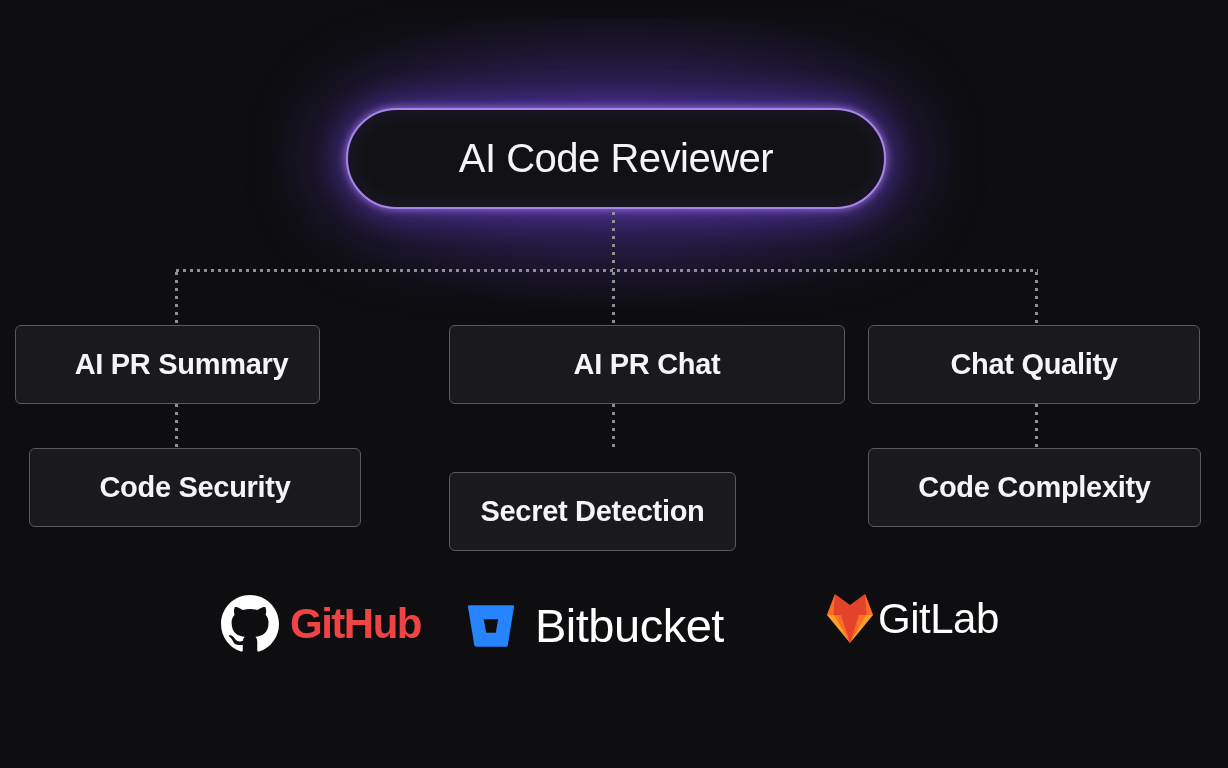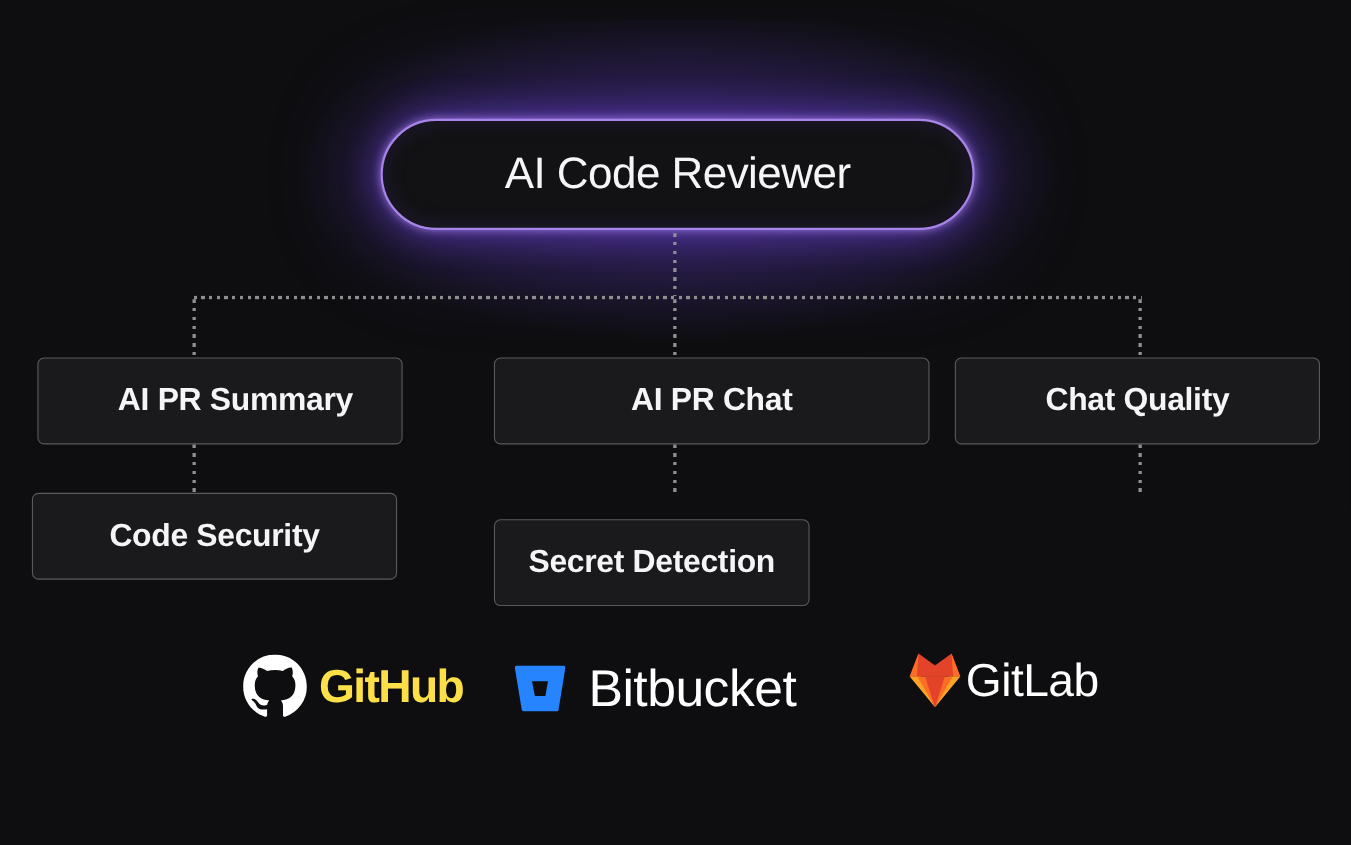--- a/index.html
+++ b/index.html
@@ -62,34 +62,34 @@
   .feature-box{
     position:absolute;height:79px;
     background:var(--box-bg);
     border:1.5px solid var(--box-border);
     border-radius:6px;
     display:flex;align-items:center;justify-content:center;
   }
   .feature-box span{
     color:var(--text);font-size:29px;font-weight:600;letter-spacing:-0.3px;
   }
-  .b1{left:34px;top:325px;width:332px;padding-left:28px;}
+  .b1{left:15px;top:325px;width:305px;padding-left:28px;}
   .b2{left:449px;top:325px;width:396px;}
   .b3{left:868px;top:325px;width:332px;}
   .b4{left:29px;top:448px;width:332px;}
   .b5{left:449px;top:472px;width:287px;}
   .b6{left:868px;top:448px;width:333px;}
   .logo-group{
     position:absolute;display:flex;align-items:center;
   }
   .logo-github{left:221px;top:595px;gap:11px;}
   .logo-bitbucket{left:468px;top:598px;gap:21px;}
   .logo-gitlab{left:822px;top:593px;}
   .logo-github .wordmark{
-    color:#fde047;font-size:42px;font-weight:800;letter-spacing:-1.5px;
+    color:#ef4444;font-size:42px;font-weight:800;letter-spacing:-1.5px;
   }
   .logo-bitbucket .wordmark{
     color:#ffffff;font-size:47px;font-weight:400;letter-spacing:-0.5px;
   }
   .logo-gitlab .wordmark{
     color:#ffffff;font-size:42px;font-weight:400;letter-spacing:-0.5px;
   }
   .icon{display:block;}
 </style>
 </head>
@@ -121,20 +121,23 @@
   <div class="feature-box b3">
     <span>Chat Quality</span>
   </div>
 
   <div class="feature-box b4">
     <span>Code Security</span>
   </div>
   <div class="feature-box b5">
     <span>Secret Detection</span>
   </div>
+  <div class="feature-box b6">
+    <span>Code Complexity</span>
+  </div>
 
   <div class="logo-group logo-github">
     <svg class="icon" width="58" height="58" viewBox="0 0 16 16" aria-hidden="true">
       <path fill="#ffffff" fill-rule="evenodd" d="M8 0C3.58 0 0 3.58 0 8c0 3.54 2.29 6.53 5.47 7.59.4.07.55-.17.55-.38 0-.19-.01-.82-.01-1.49-2.01.37-2.53-.49-2.69-.94-.09-.23-.48-.94-.82-1.13-.28-.15-.68-.52-.01-.53.63-.01 1.08.58 1.23.82.72 1.21 1.87.87 2.33.66.07-.52.28-.87.51-1.07-1.78-.2-3.64-.89-3.64-3.95 0-.87.31-1.59.82-2.15-.08-.2-.36-1.02.08-2.12 0 0 .67-.21 2.2.82.64-.18 1.32-.27 2-.27s1.36.09 2 .27c1.53-1.04 2.2-.82 2.2-.82.44 1.1.16 1.92.08 2.12.51.56.82 1.27.82 2.15 0 3.07-1.87 3.75-3.65 3.95.29.25.54.73.54 1.48 0 1.07-.01 1.93-.01 2.2 0 .21.15.46.55.38A8.01 8.01 0 0 0 16 8c0-4.42-3.58-8-8-8z"></path>
     </svg>
     <span class="wordmark">GitHub</span>
   </div>
 
   <div class="logo-group logo-bitbucket">
     <svg class="icon" width="46" height="46" viewBox="0 0 24 24" aria-hidden="true">

